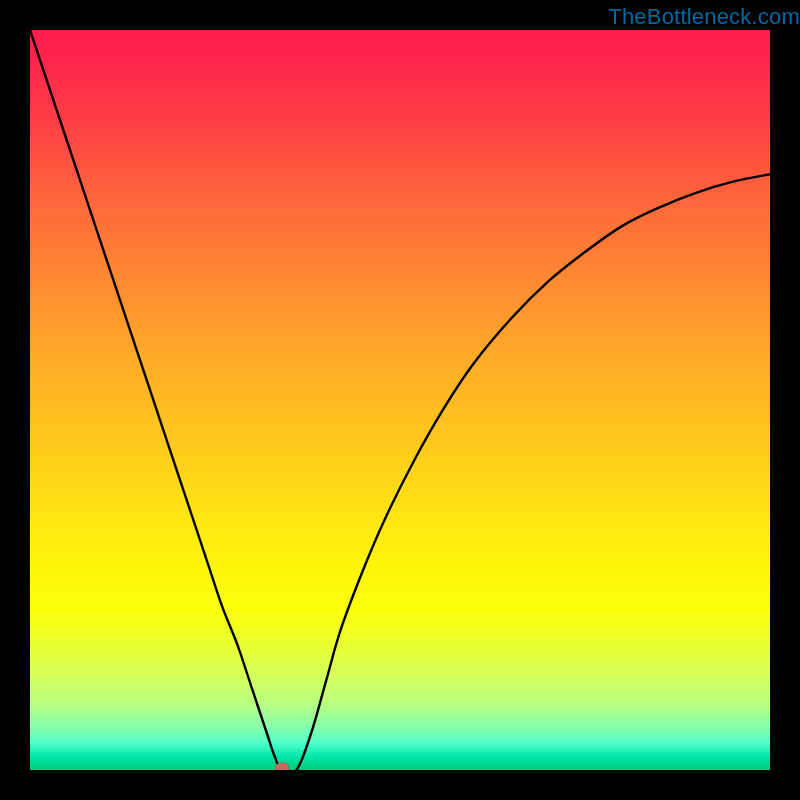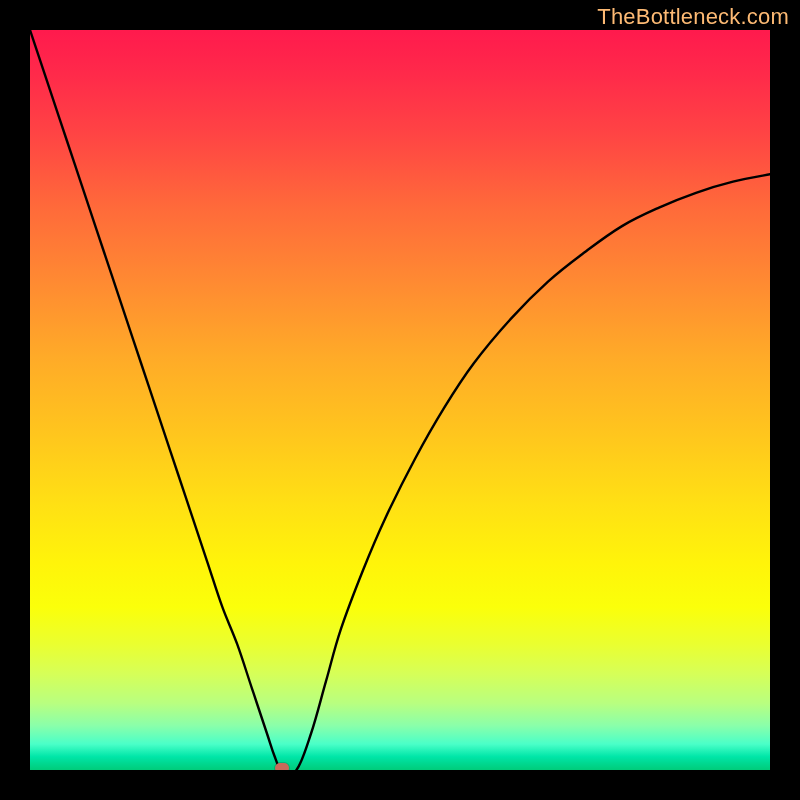--- a/index.html
+++ b/index.html
@@ -13,22 +13,22 @@
   }
   .frame {
     position: relative;
     width: 800px;
     height: 800px;
     background: #000;
   }
   .watermark {
     position: absolute;
     top: 4px;
-    right: 11px;
-    color: #fdba74;
+    right: 0;
+    color: #0369a1;
     font-size: 22px;
     font-weight: 500;
     letter-spacing: 0.2px;
     z-index: 20;
   }
   .plot-area {
     position: absolute;
     left: 30px;
     top: 30px;
     width: 740px;

